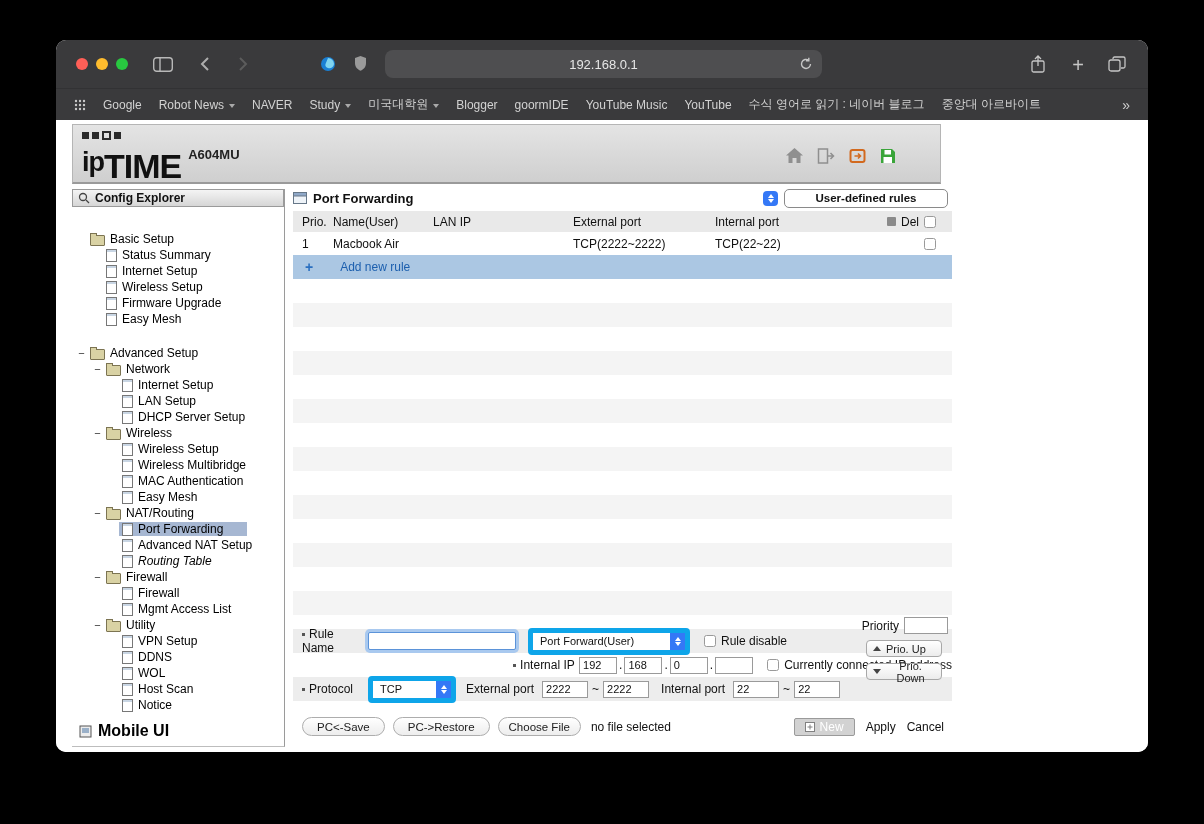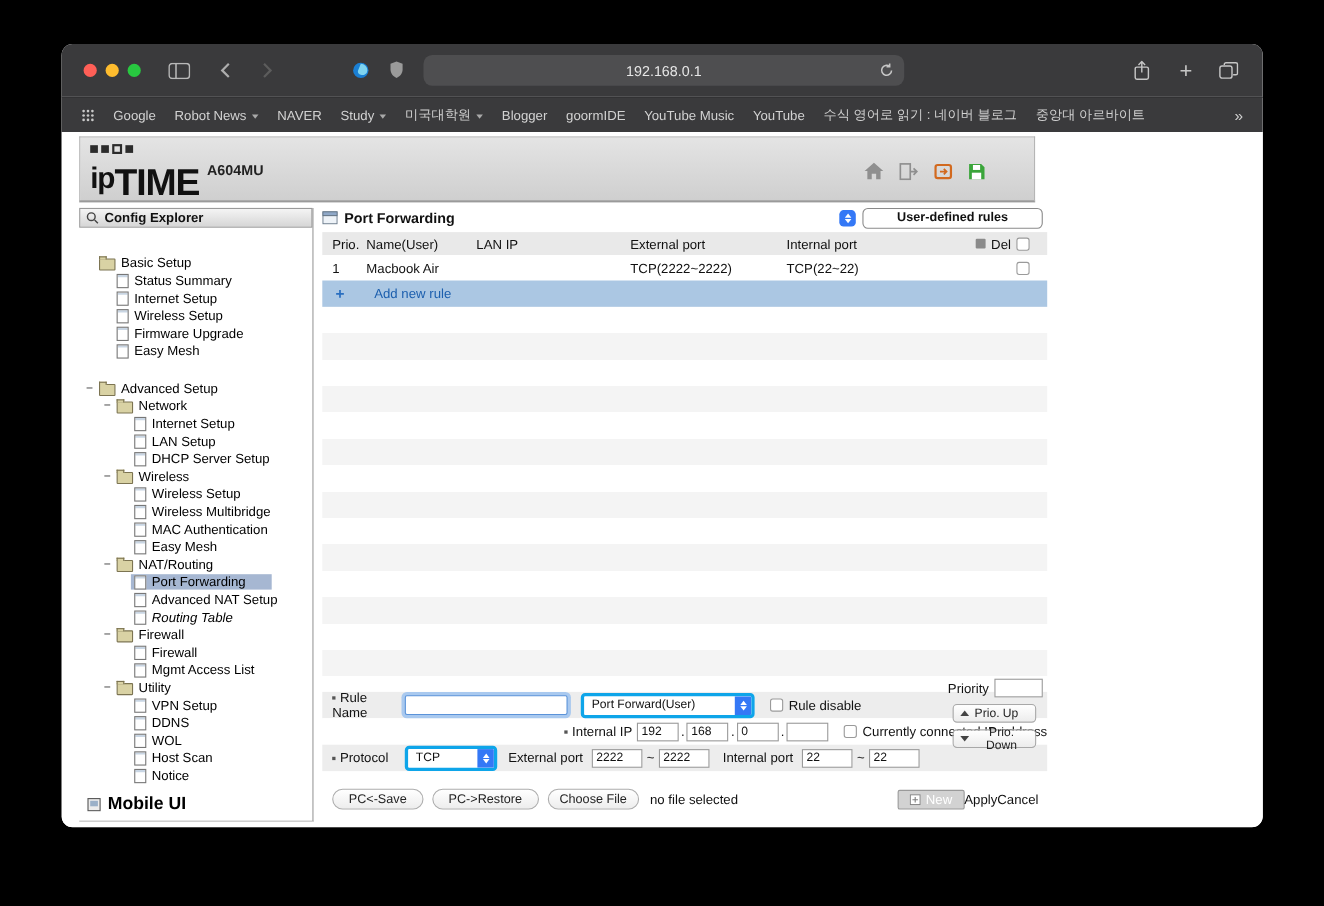--- a/index.html
+++ b/index.html
@@ -80,41 +80,41 @@
 
   .stripes{height:350px;background:repeating-linear-gradient(to bottom,#ffffff 0px,#ffffff 24px,#f4f4f4 24px,#f4f4f4 48px);}
 
   .form-row{height:24px;display:flex;align-items:center;font-size:12px;color:#111;padding-left:9px;box-sizing:border-box;}
   .fr-a{background:#ededed;}
   .fr-b{background:#ffffff;justify-content:flex-end;}
   .f-label{width:66px;flex:none;}
   .f-label::before{content:"";display:inline-block;width:3px;height:3px;background:#555;margin-right:4px;vertical-align:2px;}
   .inp{border:1px solid #9a9a9a;background:#fff;height:15px;font-size:11px;font-family:"Liberation Sans",sans-serif;padding:0 3px;box-sizing:content-box;color:#111;}
   .inp-rule{width:140px;height:16px;border:1px solid #5b93d9;border-radius:2px;box-shadow:0 0 0 3px #a9c9ef;outline:none;}
-  .mac-select{display:inline-flex;align-items:center;border:3px solid #0ea5e9;border-radius:4px;background:#fff;height:17px;overflow:hidden;}
+  .mac-select{display:inline-flex;align-items:center;border:5px solid #0ea5e9;border-radius:4px;background:#fff;height:17px;overflow:hidden;}
   .mac-select .sel-text{padding:0 7px;font-size:11px;color:#111;flex:1;white-space:nowrap;}
   .mac-select .stepper{height:17px;border-radius:0;width:15px;}
   .sel-rule{width:152px;margin-left:12px;}
   .sel-proto{width:78px;}
   .cb-label{margin-left:5px;}
   .dot-sep{margin:0 2px;color:#111;}
   .tilde{margin:0 4px;color:#111;}
 
   .prio-cluster{position:absolute;right:4px;top:428px;width:82px;font-size:12px;color:#111;}
   .prio-row1{display:flex;align-items:center;justify-content:flex-end;gap:5px;}
   .prio-btn{margin-top:6px;width:76px;height:17px;border:1px solid #a8a8a8;border-radius:4px;background:linear-gradient(#fff,#ececec);
     display:flex;align-items:center;gap:5px;padding:0 6px;font-size:11px;box-sizing:border-box;color:#222;font-family:"Liberation Sans",sans-serif;}
   .tri-up{width:0;height:0;border-left:4px solid transparent;border-right:4px solid transparent;border-bottom:5px solid #444;}
   .tri-dn{width:0;height:0;border-left:4px solid transparent;border-right:4px solid transparent;border-top:5px solid #444;}
 
   .buttons-row{margin-top:16px;display:flex;align-items:center;gap:8px;padding-left:9px;font-size:12px;color:#111;}
   .btn-round{border:1px solid #adadad;border-radius:10px;background:linear-gradient(#ffffff,#ededed);height:19px;font-size:11.5px;
     padding:0 14px;font-family:"Liberation Sans",sans-serif;color:#222;display:flex;align-items:center;}
   .file-status{margin-left:2px;}
-  .right-actions{margin-left:auto;display:flex;align-items:center;margin-right:8px;}
+  .right-actions{margin-left:auto;display:flex;align-items:center;gap:11px;margin-right:8px;}
   .btn-new{background:#d2d2d2;border:1px solid #9a9a9a;border-radius:2px;color:#fff;height:18px;display:flex;align-items:center;gap:5px;
     padding:0 10px;font-size:12px;font-family:"Liberation Sans",sans-serif;}
   .btn-flat{background:none;border:none;font-size:12px;color:#111;font-family:"Liberation Sans",sans-serif;padding:0;}
 </style>
 </head>
 <body>
 
 <div class="window">
 
   <div class="titlebar">

